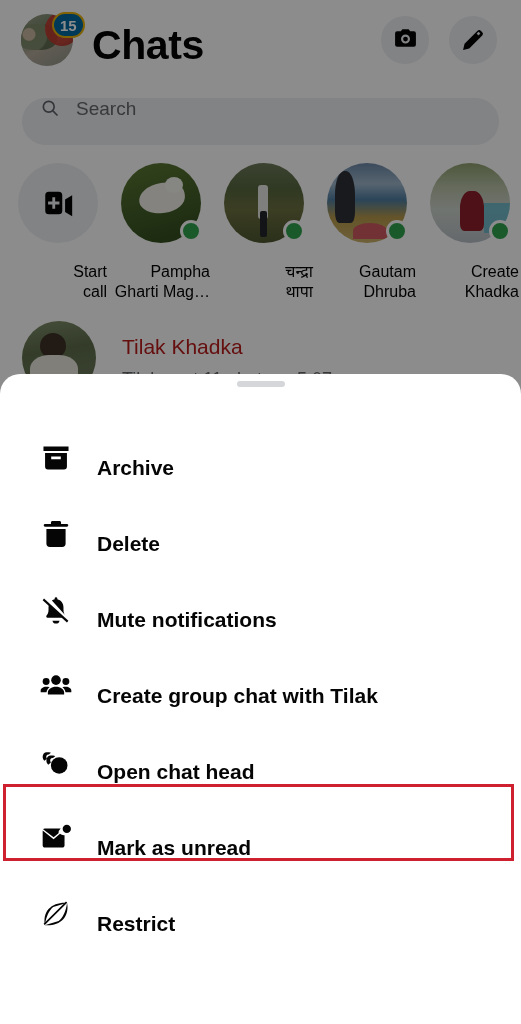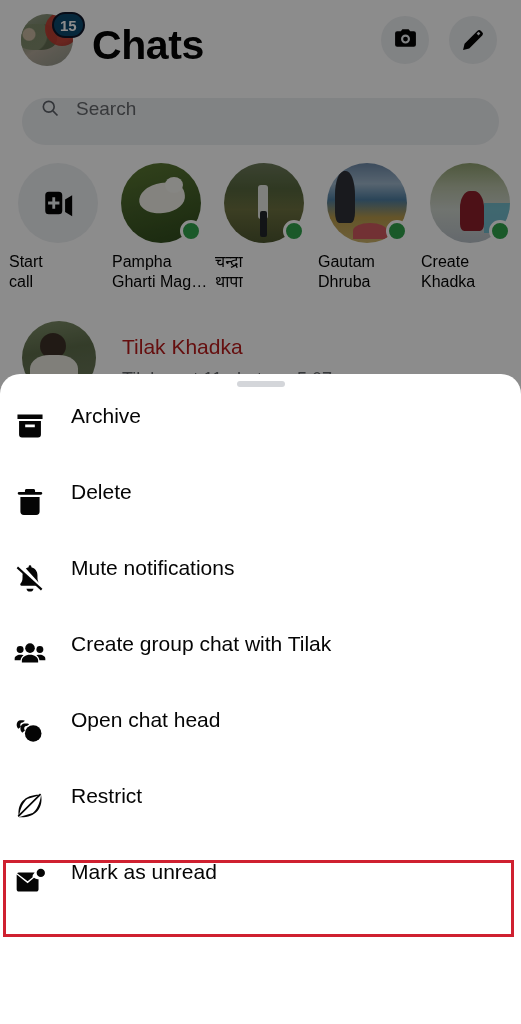--- a/index.html
+++ b/index.html
@@ -45,25 +45,25 @@
   }
   .avatar-img::after {
     content: ""; position: absolute; right: -6px; top: -2px;
     width: 34px; height: 34px; border-radius: 50%;
     background: radial-gradient(circle at 40% 45%, #c23a2f 0 55%, #8e2a22 100%);
     opacity: .9;
   }
   .badge {
     position: absolute; left: 31px; top: -2px;
     min-width: 32px; height: 26px; border-radius: 13px;
-    background: #0c4a6e; color: #fff;
+    background: #0369a1; color: #fff;
     font-size: 15px; font-weight: bold;
     display: flex; align-items: center; justify-content: center;
     padding: 0 6px;
-    border: 2px solid #0f172a;
+    border: 2px solid #eab308;
   }
   .hdr-title {
     position: absolute; left: 92px; top: 22px;
     font-size: 41px; font-weight: bold; color: #050505;
     letter-spacing: -0.4px;
   }
   .hdr-btn {
     position: absolute; top: 16px;
     width: 48px; height: 48px; border-radius: 50%;
     background: #eceef1;
@@ -95,22 +95,22 @@
   }
   .story-ring {
     width: 80px; height: 80px; border-radius: 50%;
     position: relative; overflow: visible;
   }
   .story-pic {
     width: 80px; height: 80px; border-radius: 50%; overflow: hidden;
     position: relative;
   }
   .story-name {
-    margin-top: 9px; font-size: 16px; color: #050505;
-    text-align: left; line-height: 1.28; width: 98px;
+    margin-top: 19px; font-size: 16px; color: #050505;
+    text-align: right; line-height: 1.28; width: 98px;
   }
   .online-dot {
     position: absolute; right: -1px; bottom: 1px;
     width: 22px; height: 22px; border-radius: 50%;
     background: #31a24c; border: 3px solid #ffffff;
   }
   .start-call-circle {
     width: 80px; height: 80px; border-radius: 50%;
     background: #eceef1; display: flex; align-items: center; justify-content: center;
   }
@@ -212,22 +212,23 @@
   .grabber {
     position: absolute; left: 50%; top: 7px; transform: translateX(-50%);
     width: 48px; height: 6px; border-radius: 3px; background: #d4d6da;
   }
   .menu {
     position: absolute; left: 0; top: 30px; width: 521px;
   }
   .menu-item {
     position: relative;
     height: 76px;
-    display: flex; align-items: flex-start;
-    padding-left: 8px;
+    display: flex; align-items: flex-end;
+    padding-left: 34px;
+    font-weight: bold;
   }
   .mi-icon {
     width: 44px; height: 44px;
     display: flex; align-items: center; justify-content: center;
     flex: 0 0 auto;
   }
   .mi-icon svg { width: 32px; height: 32px; fill: #050505; }
   .mi-label {
     margin-left: 19px;
     font-size: 21px; color: #050505;
@@ -402,39 +403,39 @@
         <span class="mi-icon">
           <svg viewBox="0 0 24 24">
               <path d="M5.0 4.6c-1.7 0-3.0 1.5-3.0 3.5 0 1.2.5 2.3 1.3 2.9l1.9-1.5c-.3-.35-.5-.85-.5-1.4 0-1.0.6-1.8 1.4-1.8h.5l1.6-1.3c-.4-.25-.9-.4-1.4-.4H5.0z"></path>
               <path d="M8.0 7.2c-1.8 0-3.2 1.6-3.2 3.7 0 1.3.55 2.45 1.4 3.1l2.0-1.6c-.35-.4-.55-.95-.55-1.5 0-1.1.65-1.95 1.5-1.95h.55l1.7-1.35c-.45-.25-.95-.4-1.5-.4H8.0z"></path>
               <circle cx="14.4" cy="14.6" r="6.2"></circle>
             </svg>
         </span>
         <span class="mi-label">Open chat head</span>
       </div>
 
+      <div class="menu-item highlighted">
+        <span class="mi-icon">
+          <svg viewBox="0 0 24 24">
+              <circle cx="20.1" cy="5.2" r="3.1"></circle>
+              <path d="M2.0 6.4v11.2c0 .9.75 1.6 1.65 1.6h13.1c.9 0 1.65-.7 1.65-1.6V9.9a4.6 4.6 0 0 1-3.4-1.0L10.2 13 2.0 6.4z"></path>
+              <path d="M3.65 4.8c-.55 0-1.05.25-1.35.65L10.2 11.4l3.7-3.0a4.6 4.6 0 0 1 1.6-3.6H3.65z"></path>
+            </svg>
+        </span>
+        <span class="mi-label">Mark as unread</span>
+      </div>
+
       <div class="menu-item">
         <span class="mi-icon">
           <svg viewBox="0 0 24 24">
               <path d="M20.3 3.7c-1.0 7.0-3.4 11.1-6.3 13.6L3.5 20.4C9.0 20.9 14.3 19.4 17.6 15.7c3.0-3.3 3.5-8.3 2.7-12z"></path>
               <path d="M3.6 20.3L20.4 3.5l-.9-.9L2.7 19.4l.9.9z"></path>
               <path d="M3.7 20.3C2.9 16.6 3.4 11.6 6.4 8.3 9.7 4.6 15.0 3.1 20.5 3.6L9.9 6.7C7.0 9.2 4.7 13.3 3.7 20.3z"></path>
             </svg>
         </span>
         <span class="mi-label">Restrict</span>
       </div>
 
-      <div class="menu-item highlighted">
-        <span class="mi-icon">
-          <svg viewBox="0 0 24 24">
-              <circle cx="20.1" cy="5.2" r="3.1"></circle>
-              <path d="M2.0 6.4v11.2c0 .9.75 1.6 1.65 1.6h13.1c.9 0 1.65-.7 1.65-1.6V9.9a4.6 4.6 0 0 1-3.4-1.0L10.2 13 2.0 6.4z"></path>
-              <path d="M3.65 4.8c-.55 0-1.05.25-1.35.65L10.2 11.4l3.7-3.0a4.6 4.6 0 0 1 1.6-3.6H3.65z"></path>
-            </svg>
-        </span>
-        <span class="mi-label">Mark as unread</span>
-      </div>
-
 
     </div>
   </div>
 
 </div>
 
 </body></html>

